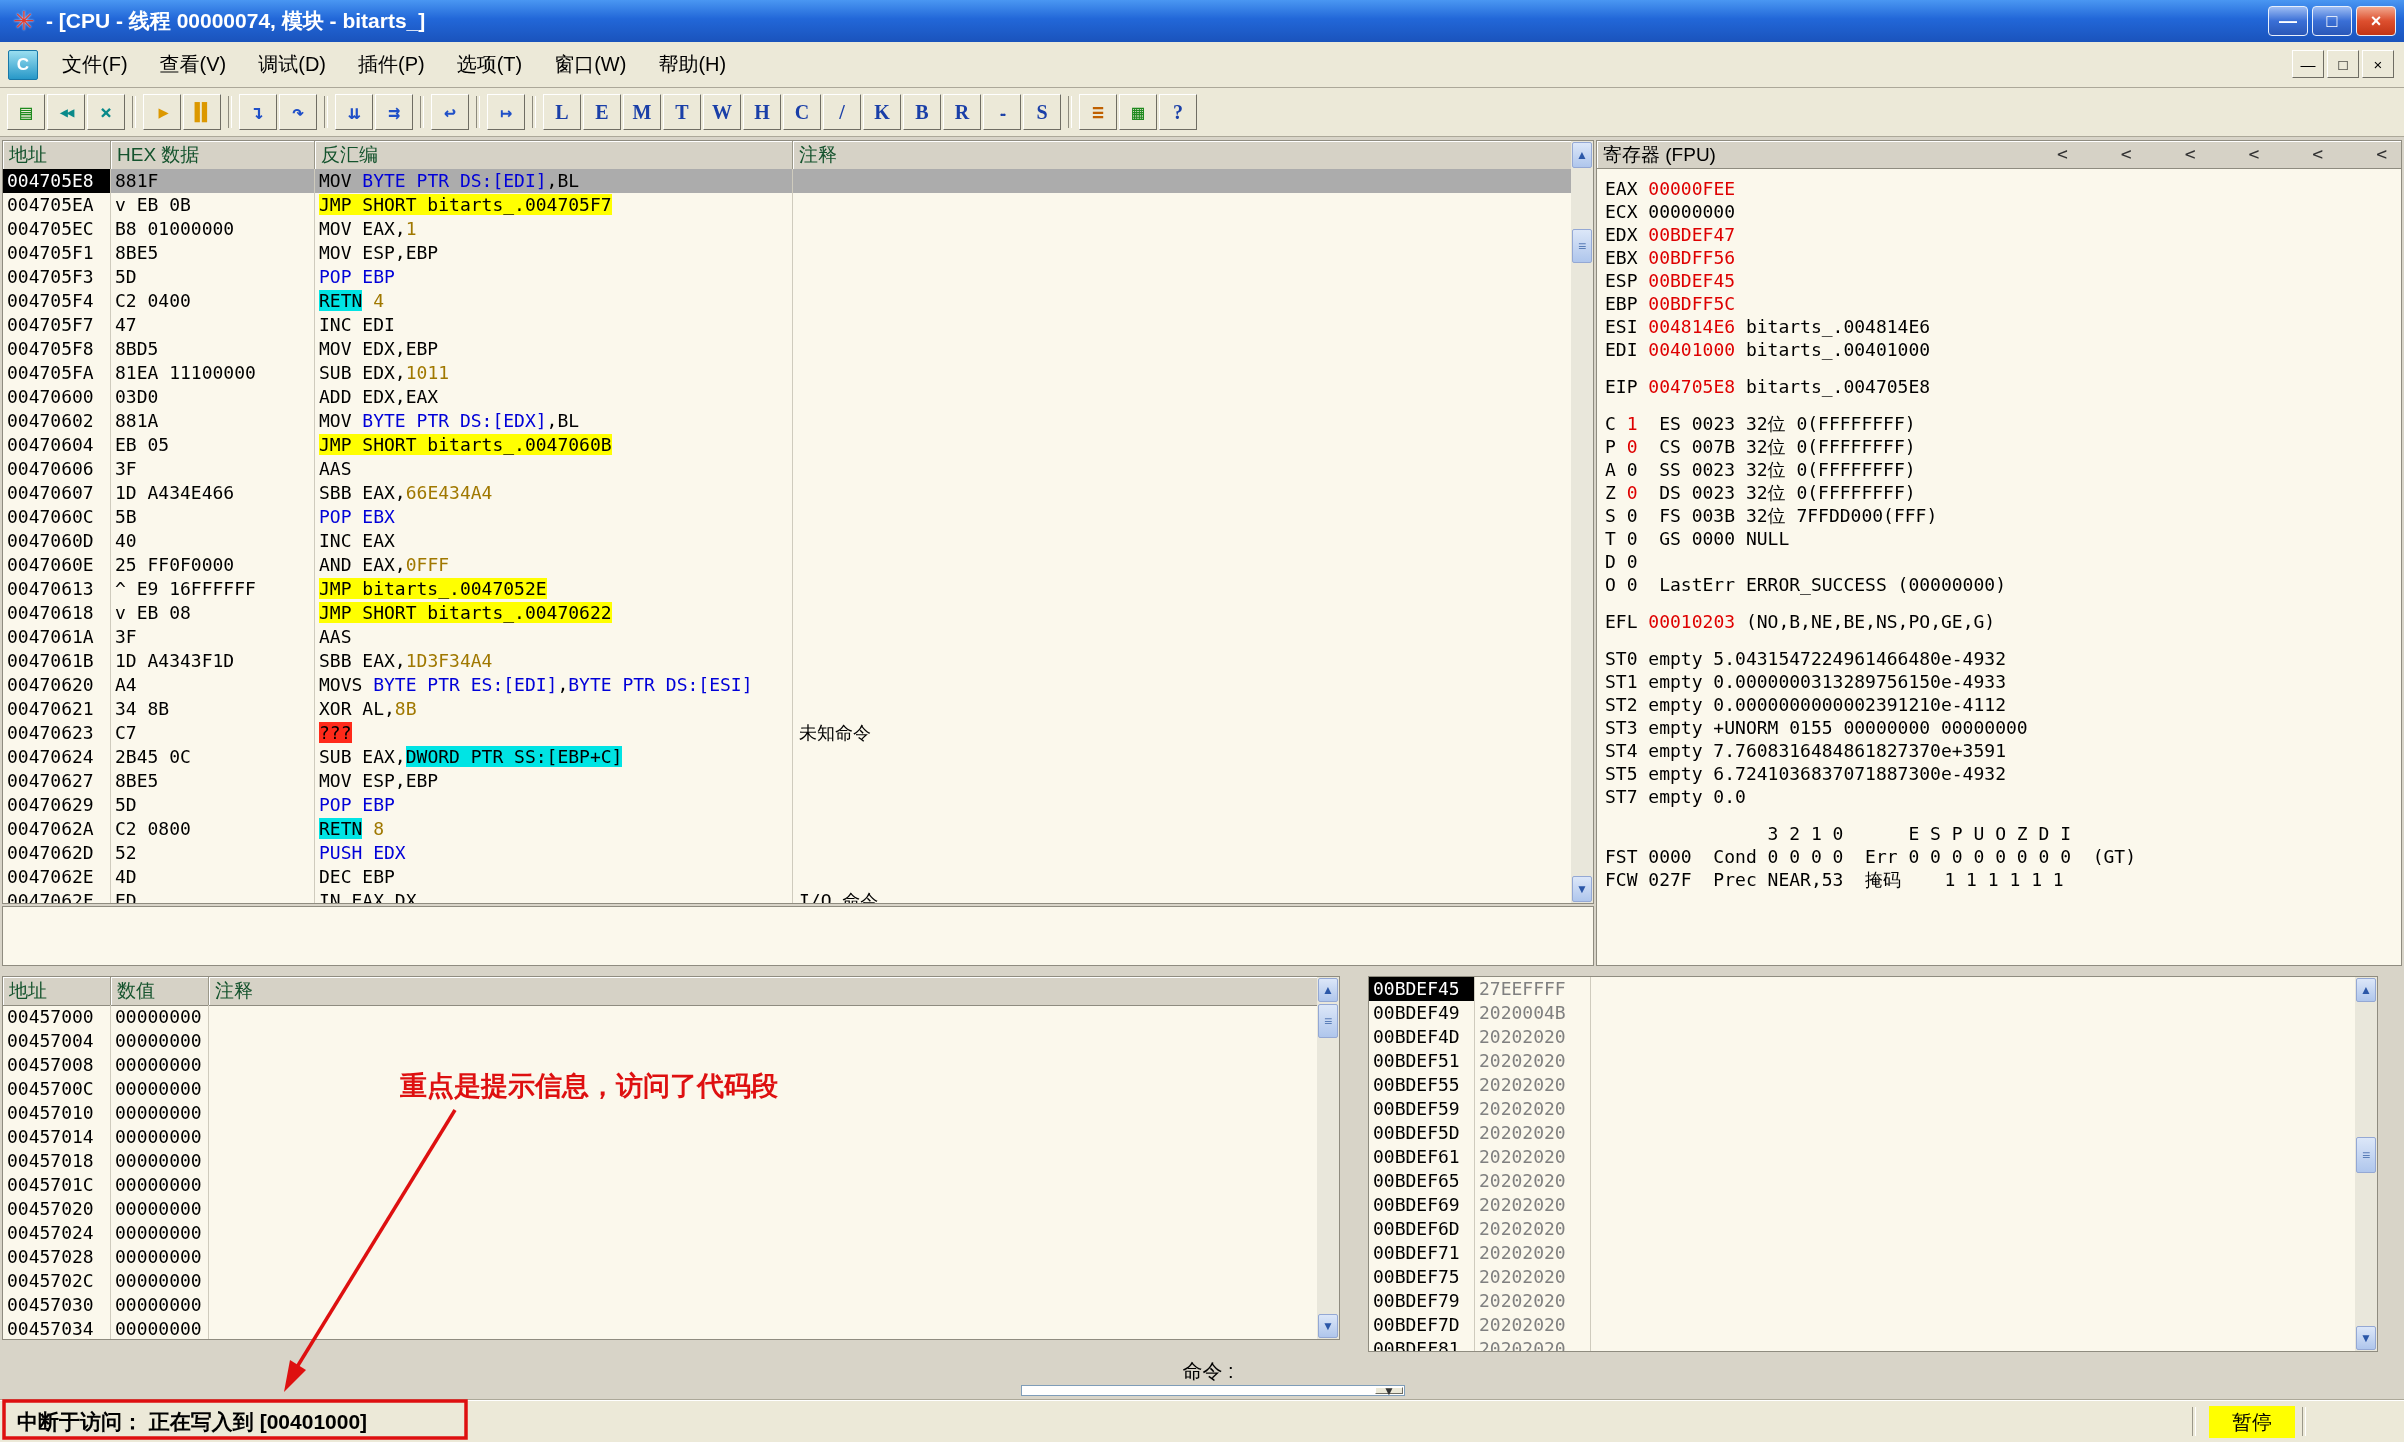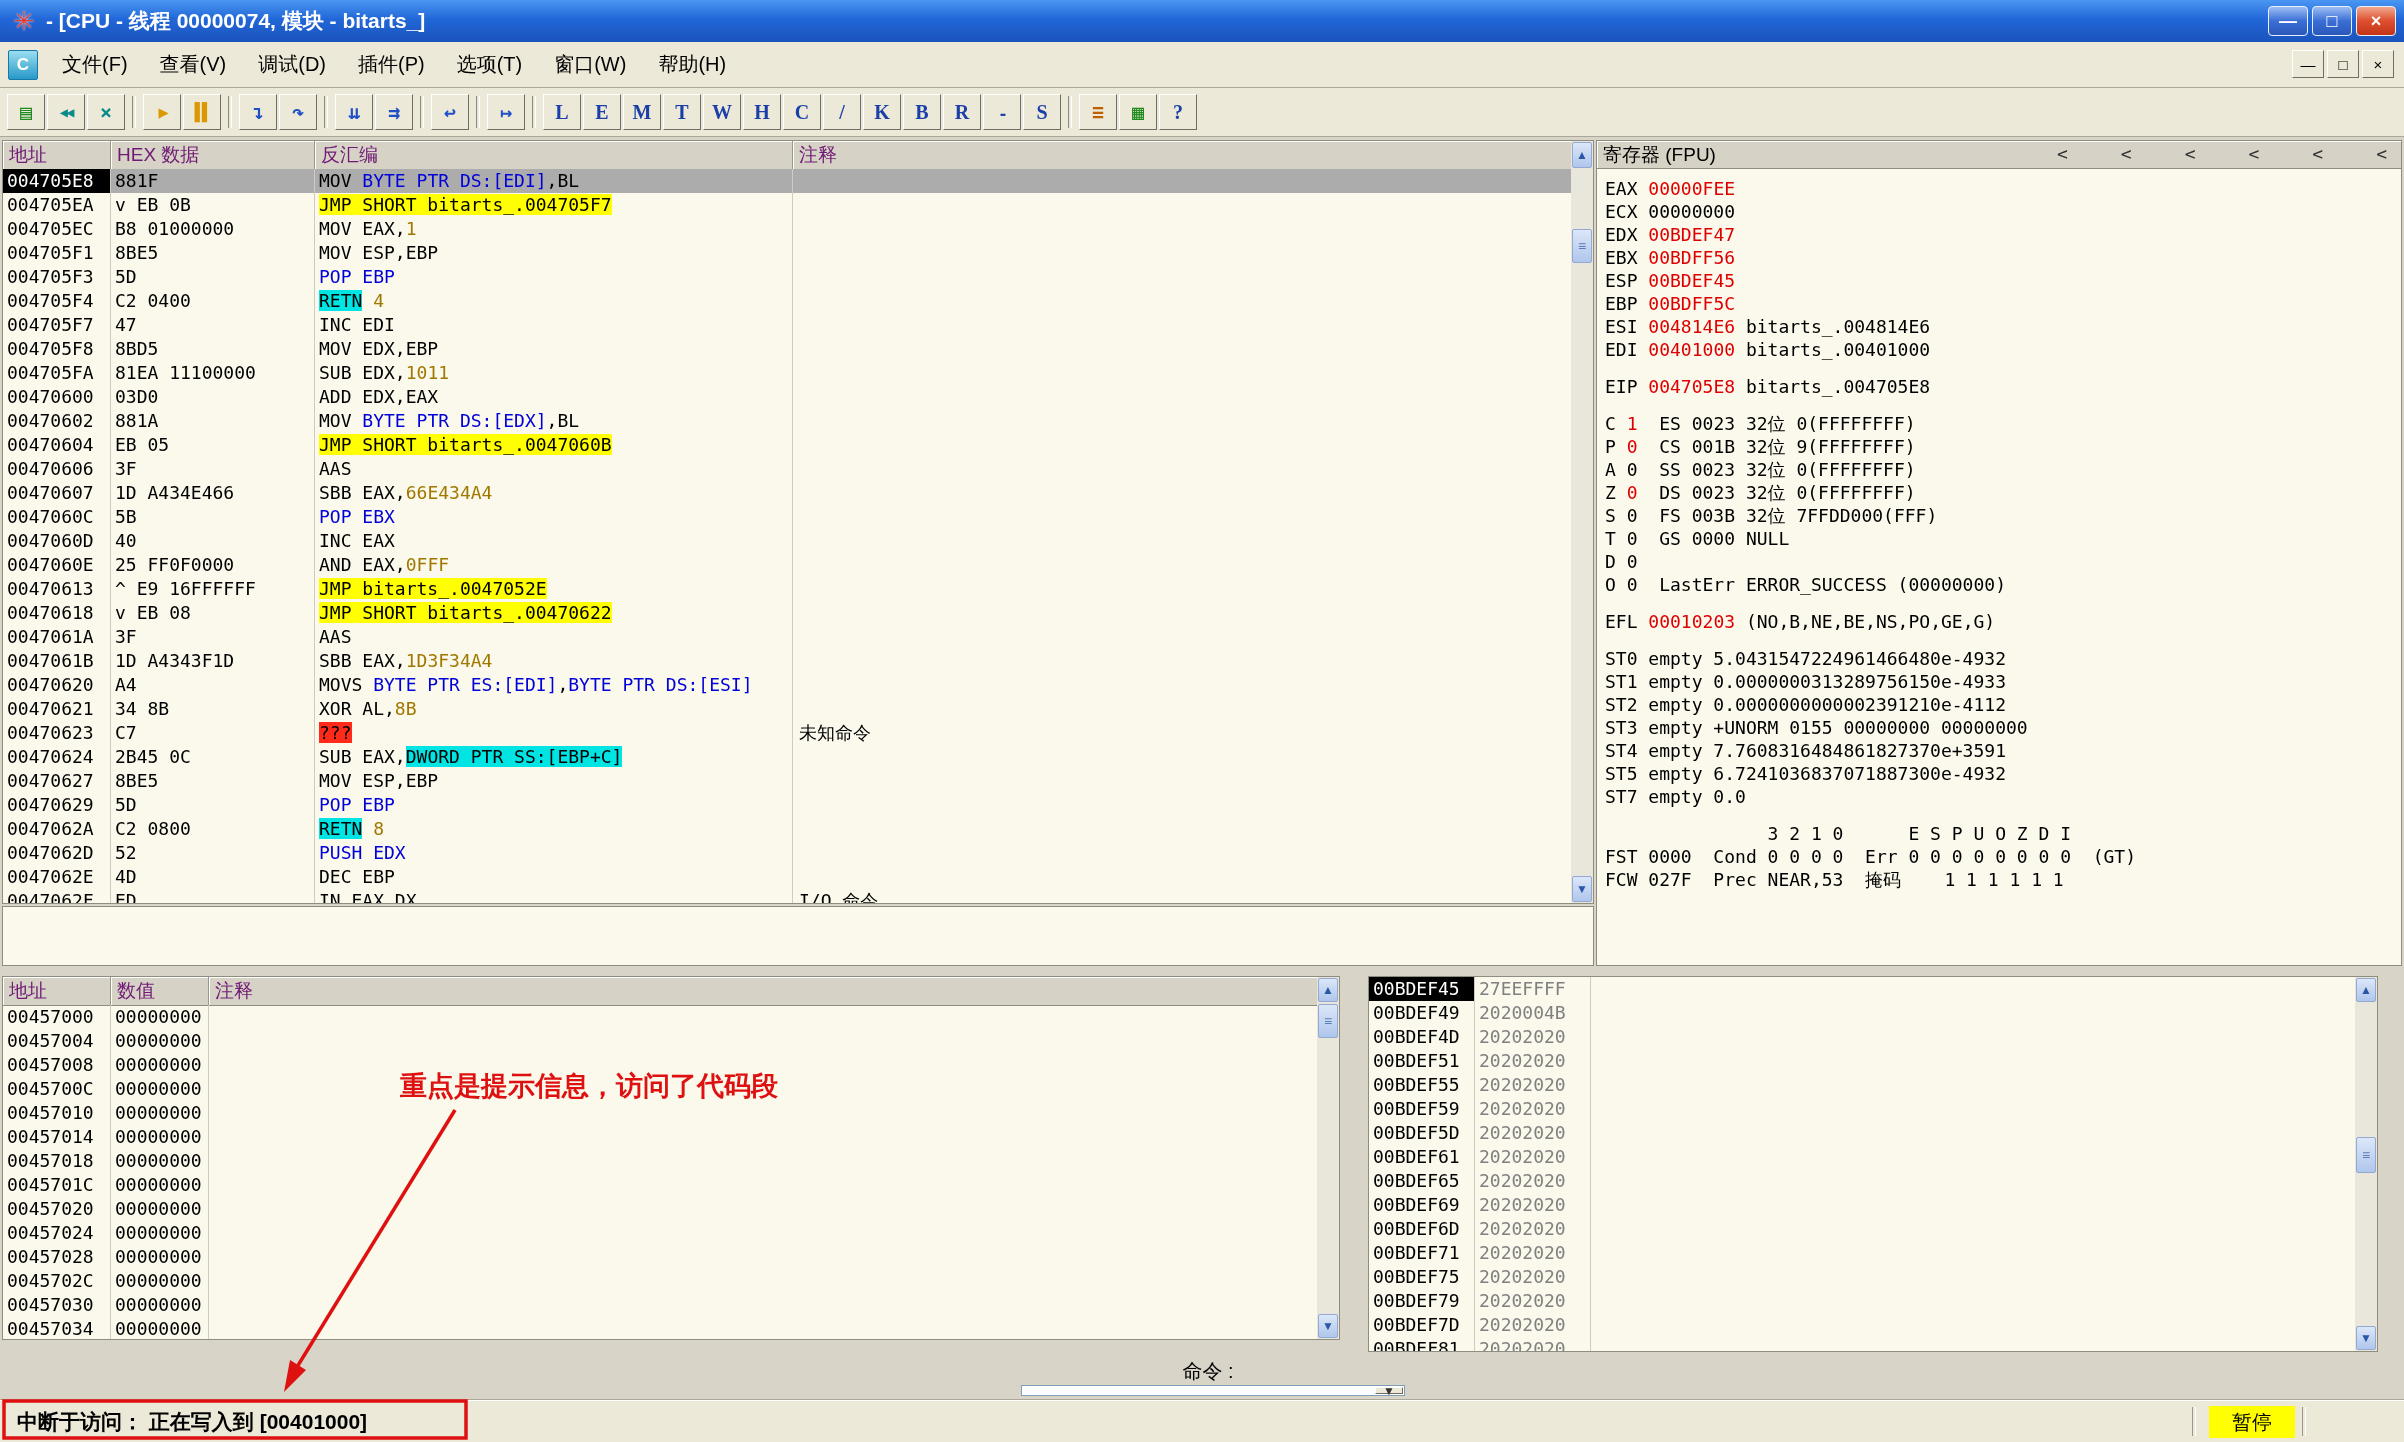--- a/index.html
+++ b/index.html
@@ -35,21 +35,21 @@
   .tb-btn{width:38px;height:36px;margin:0 1px;background:#ECE9D8;border:1px solid;
     border-color:#FFF #6F6D63 #6F6D63 #FFF;display:flex;align-items:center;justify-content:center;
     font-weight:bold;font-size:20px;box-sizing:border-box;font-family:"DejaVu Sans Mono",monospace;}
   .tb-sep{width:2px;height:32px;margin:0 6px;border-left:1px solid #8D8A7D;border-right:1px solid #FFF;}
   .tc-green{color:#1E8A1E;} .tc-teal{color:#0A8A8A;} .tc-gold{color:#DC9800;font-size:17px;letter-spacing:-3px;}
   .tc-blue{color:#2050C8;} .tc-navy{color:#1A3FA8;font-family:"Liberation Serif",serif;}
   .tc-orange{color:#C06000;} .tc-small{font-size:14px;letter-spacing:-2px;}
 
   
   .panel{position:absolute;background:#FBF8EC;border:1px solid #8F8C80;box-sizing:border-box;overflow:hidden;}
-  .hdr{display:flex;height:28px;background:#D6D2C6;border-bottom:1px solid #8F8C80;font-size:19px;color:#701a75;}
+  .hdr{display:flex;height:28px;background:#D6D2C6;border-bottom:1px solid #8F8C80;font-size:19px;color:#14532d;}
   .hd-cell{display:flex;align-items:center;padding-left:6px;border-right:1px solid #9B9889;
     box-shadow:inset 1px 1px 0 #FFF;box-sizing:border-box;}
 
   .workarea{position:absolute;left:0;top:137px;width:2404px;height:1263px;background:#D8D4C8;}
 
   
   .disasm{left:2px;top:3px;width:1592px;height:764px;}
   .dz-rows{position:absolute;left:0;top:28px;width:1568px;height:736px;overflow:hidden;
     font-family:"DejaVu Sans Mono",monospace;font-size:18px;line-height:24px;white-space:pre;}
   .dz-row{display:flex;height:24px;}
@@ -287,21 +287,21 @@
           <div class="reg-line"><span>EDX </span><span class="c-red">00BDEF47</span></div>
           <div class="reg-line"><span>EBX </span><span class="c-red">00BDFF56</span></div>
           <div class="reg-line"><span>ESP </span><span class="c-red">00BDEF45</span></div>
           <div class="reg-line"><span>EBP </span><span class="c-red">00BDFF5C</span></div>
           <div class="reg-line"><span>ESI </span><span class="c-red">004814E6</span><span> bitarts_.004814E6</span></div>
           <div class="reg-line"><span>EDI </span><span class="c-red">00401000</span><span> bitarts_.00401000</span></div>
           <div class="reg-line blank"></div>
           <div class="reg-line"><span>EIP </span><span class="c-red">004705E8</span><span> bitarts_.004705E8</span></div>
           <div class="reg-line blank"></div>
           <div class="reg-line"><span>C </span><span class="c-red">1</span><span>  ES 0023 32位 0(FFFFFFFF)</span></div>
-          <div class="reg-line"><span>P </span><span class="c-red">0</span><span>  CS 001B 32位 9(FFFFFFFF)</span></div>
+          <div class="reg-line"><span>P </span><span class="c-red">0</span><span>  CS 007B 32位 0(FFFFFFFF)</span></div>
           <div class="reg-line"><span>A 0  SS 0023 32位 0(FFFFFFFF)</span></div>
           <div class="reg-line"><span>Z </span><span class="c-red">0</span><span>  DS 0023 32位 0(FFFFFFFF)</span></div>
           <div class="reg-line"><span>S 0  FS 003B 32位 7FFDD000(FFF)</span></div>
           <div class="reg-line"><span>T 0  GS 0000 NULL</span></div>
           <div class="reg-line"><span>D 0</span></div>
           <div class="reg-line"><span>O 0  LastErr ERROR_SUCCESS (00000000)</span></div>
           <div class="reg-line blank"></div>
           <div class="reg-line"><span>EFL </span><span class="c-red">00010203</span><span> (NO,B,NE,BE,NS,PO,GE,G)</span></div>
           <div class="reg-line blank"></div>
           <div class="reg-line"><span>ST0 empty 5.0431547224961466480e-4932</span></div>

